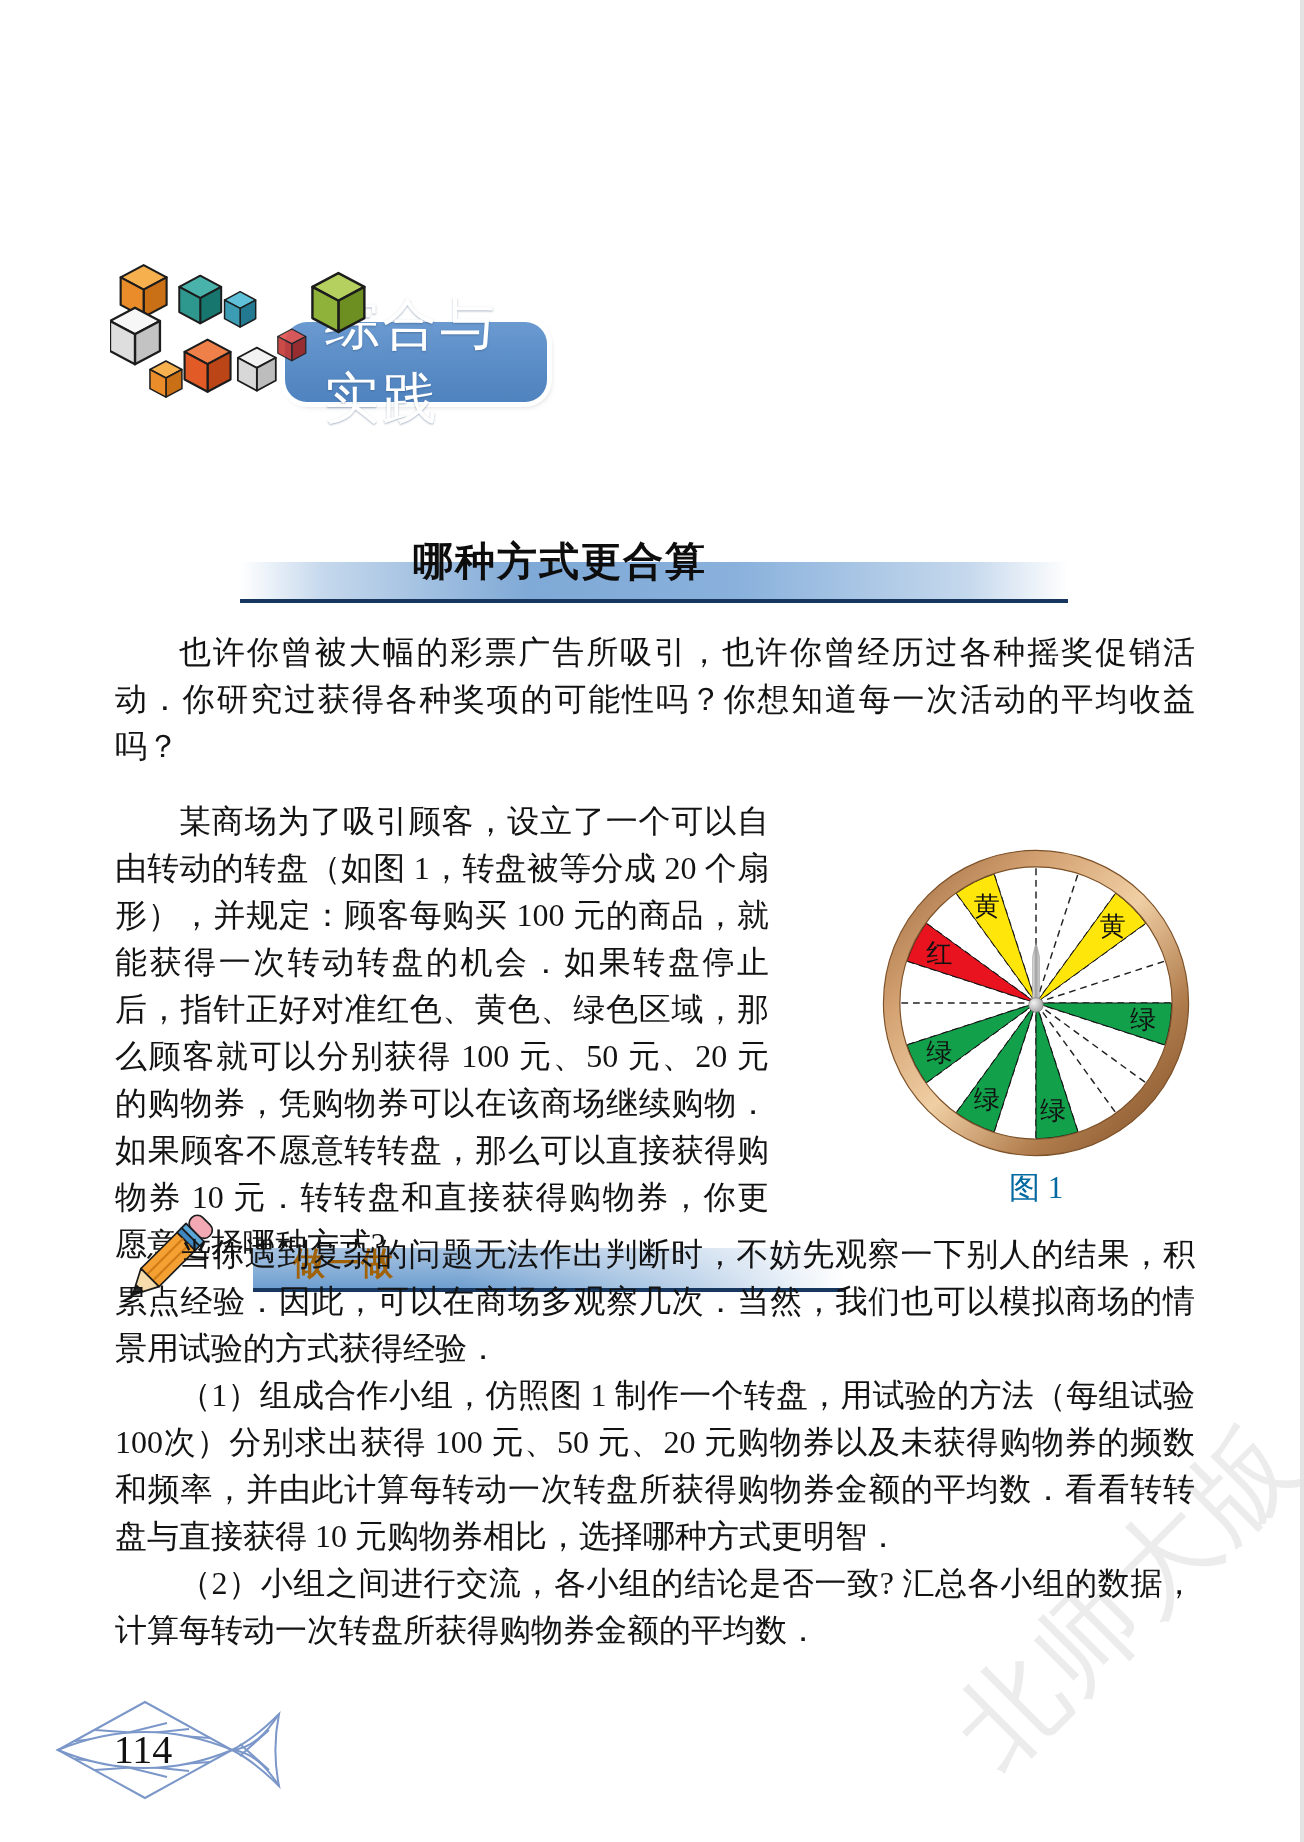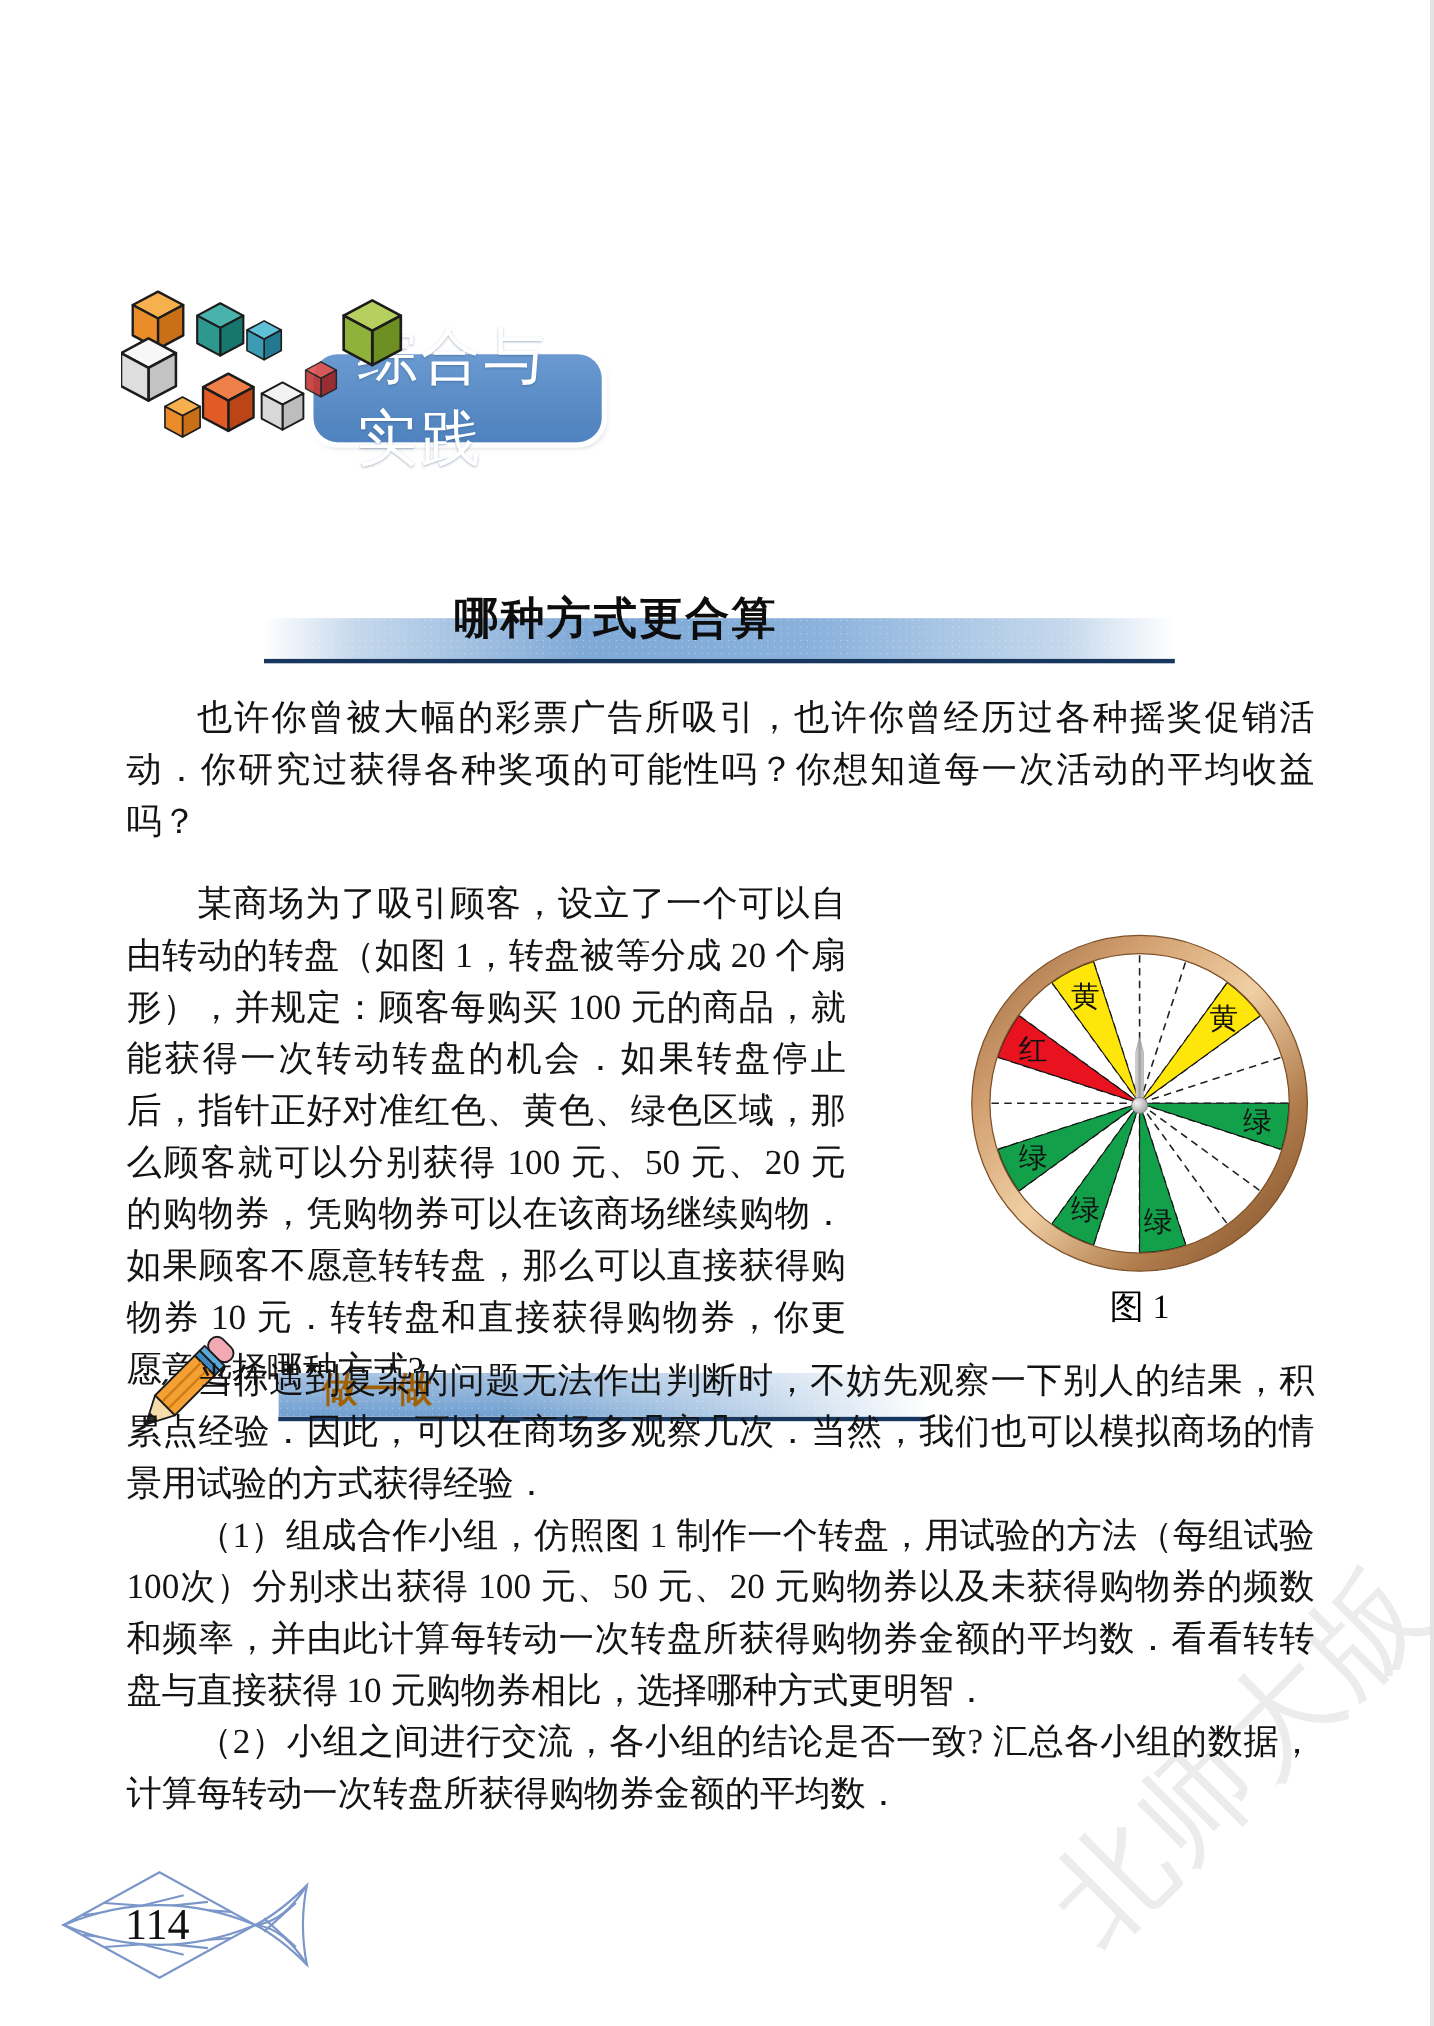--- a/index.html
+++ b/index.html
@@ -52,21 +52,21 @@
   .bodytext{ font-size:32px; line-height:47px; text-align:justify; color:#131313;}
   .bodytext p{ margin:0; text-indent:2em;}
   #intro{ position:absolute; left:115px; top:613px; width:1080px; z-index:1;margin-top:16px;}
   #intro .gap{height:45px;}
   #problem{ position:absolute; left:115px; top:798px; width:1080px; z-index:1;}
   .wheel-float{
     float:right; width:420px; margin-top:50px; margin-left:6px;
     display:flex; flex-direction:column; align-items:flex-end;
   }
   .wheel-box{width:310px; display:flex; flex-direction:column; align-items:center; margin-right:4px;}
-  .fig-caption{ font-size:31px; margin-top:6px; text-indent:0; text-align:center; color:#000000;}
+  .fig-caption{ font-size:31px; margin-top:6px; text-indent:0; text-align:center; color:#0369a1;}
   
   #doit-header{position:absolute; left:115px; top:1212px; width:1080px; height:95px; z-index:1;}
   .pencil{position:absolute; left:2px; top:2px;}
   .doit-band{
     position:absolute; left:138px; top:36px; width:592px; height:40px;
     background-image:
       radial-gradient(circle 1.1px at 2px 2px, rgba(255,255,255,.5) 55%, transparent 60%),
       linear-gradient(180deg,#a9c4e2 0%,#6f9fd0 100%);
     background-size:6px 6px, 100% 100%;
     -webkit-mask-image:linear-gradient(90deg,#000 0%,#000 35%,rgba(0,0,0,.45) 75%,rgba(0,0,0,0) 100%);

